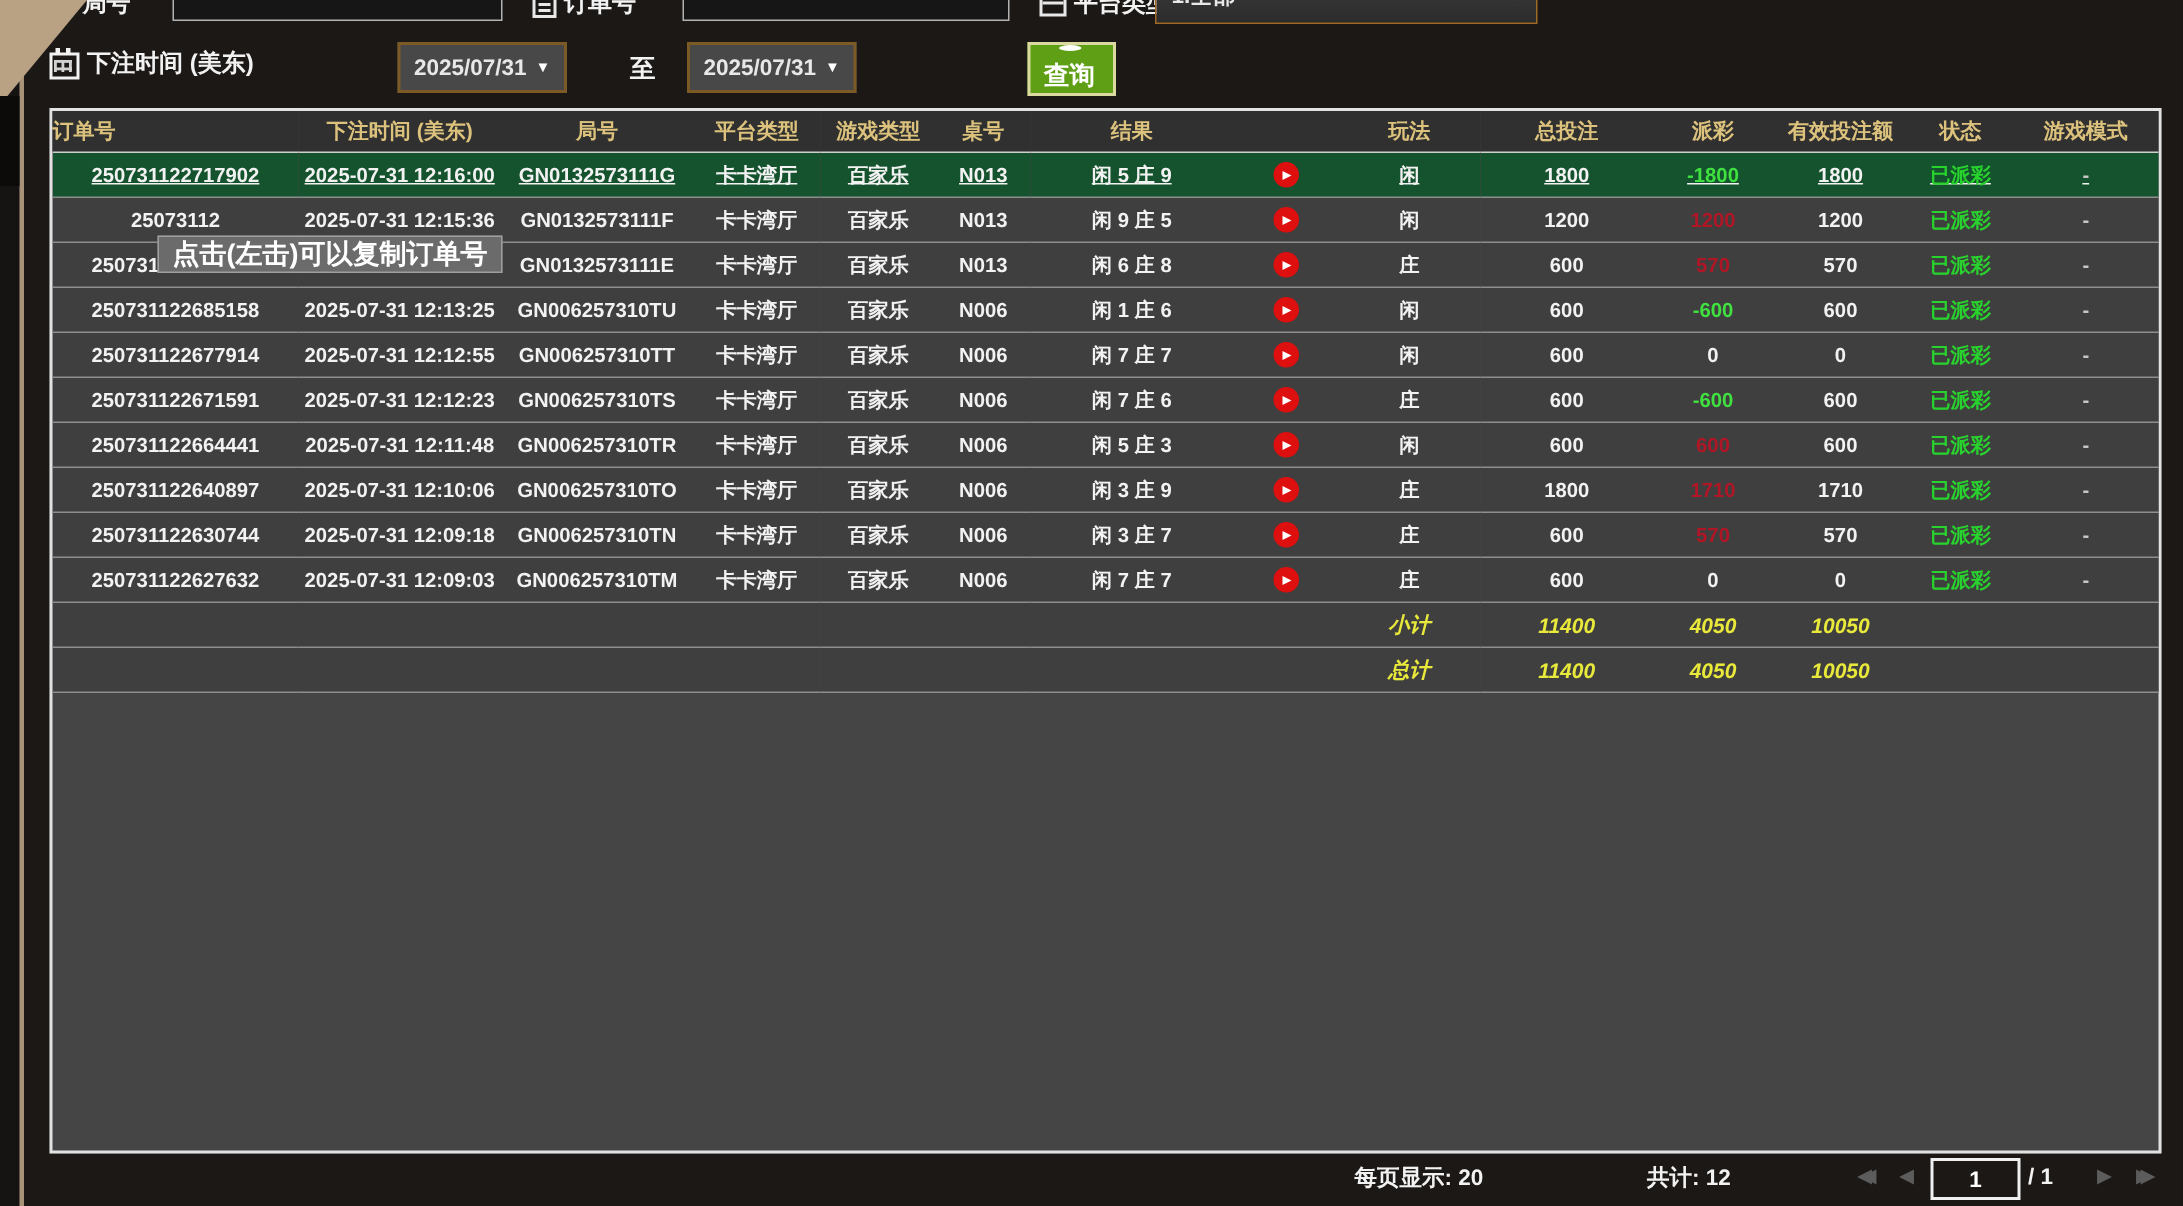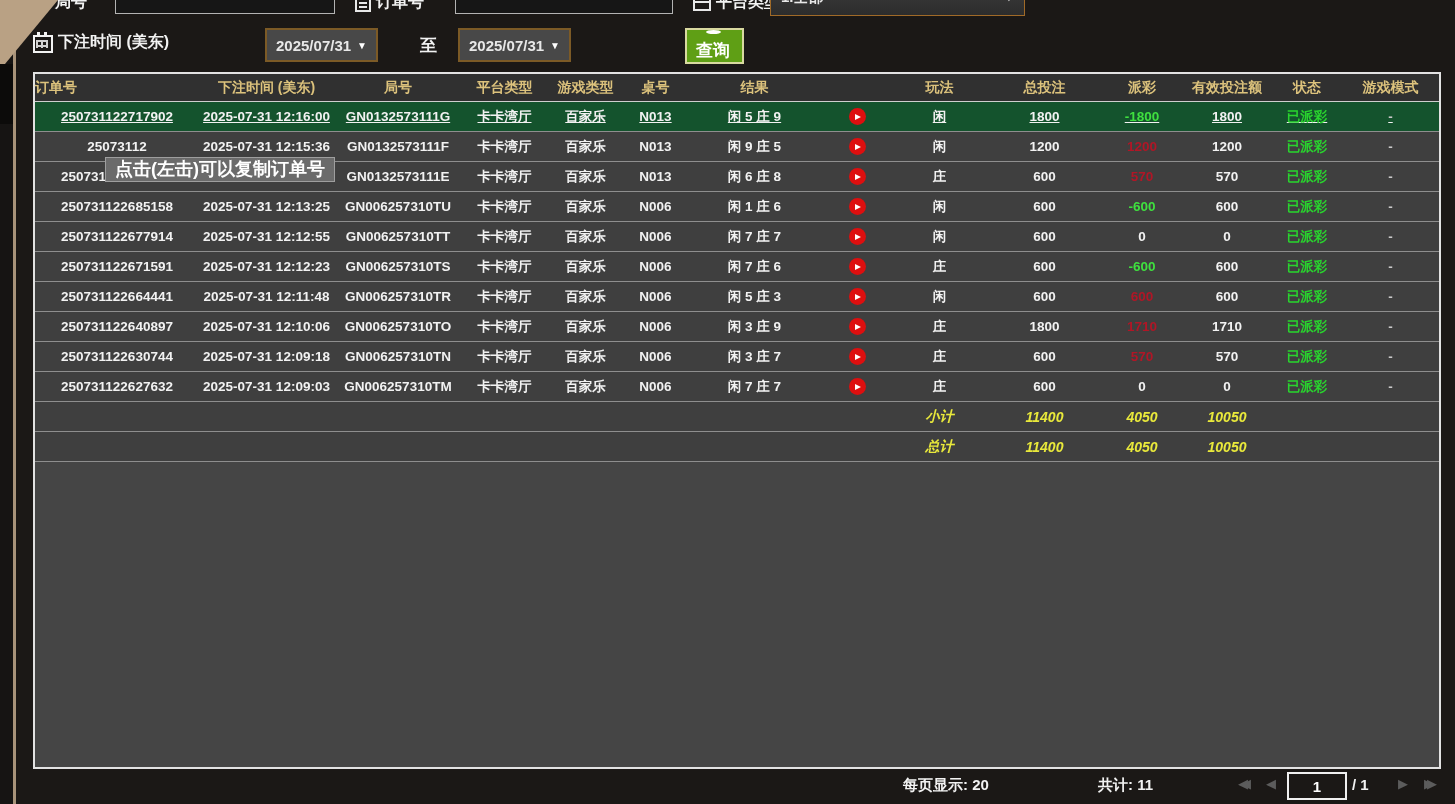--- a/index.html
+++ b/index.html
@@ -357,21 +357,21 @@
             <td class="c-sum"></td>
             <td class="c-sum"></td>
           </tr>
         </tbody>
     </table>
     <div class="tooltip">点击(左击)可以复制订单号</div>
   </div>
 
   <div class="footer">
     <div class="fitem" style="left:903px;">每页显示: 20</div>
-    <div class="fitem" style="left:1098px;">共计: 11</div>
+    <div class="fitem" style="left:1098px;">共计: 12</div>
     <div class="pg-arrow" style="left:1238px;"><span class="pg-dbl">◀◀</span></div>
     <div class="pg-arrow" style="left:1266px;">◀</div>
     <input class="page-input" value="1" style="">
     <div class="fitem" style="left:1352px;">/ 1</div>
     <div class="pg-arrow" style="left:1398px;">▶</div>
     <div class="pg-arrow" style="left:1424px;"><span class="pg-dbl">▶▶</span></div>
   </div>
 </div>
 
 </body></html>

